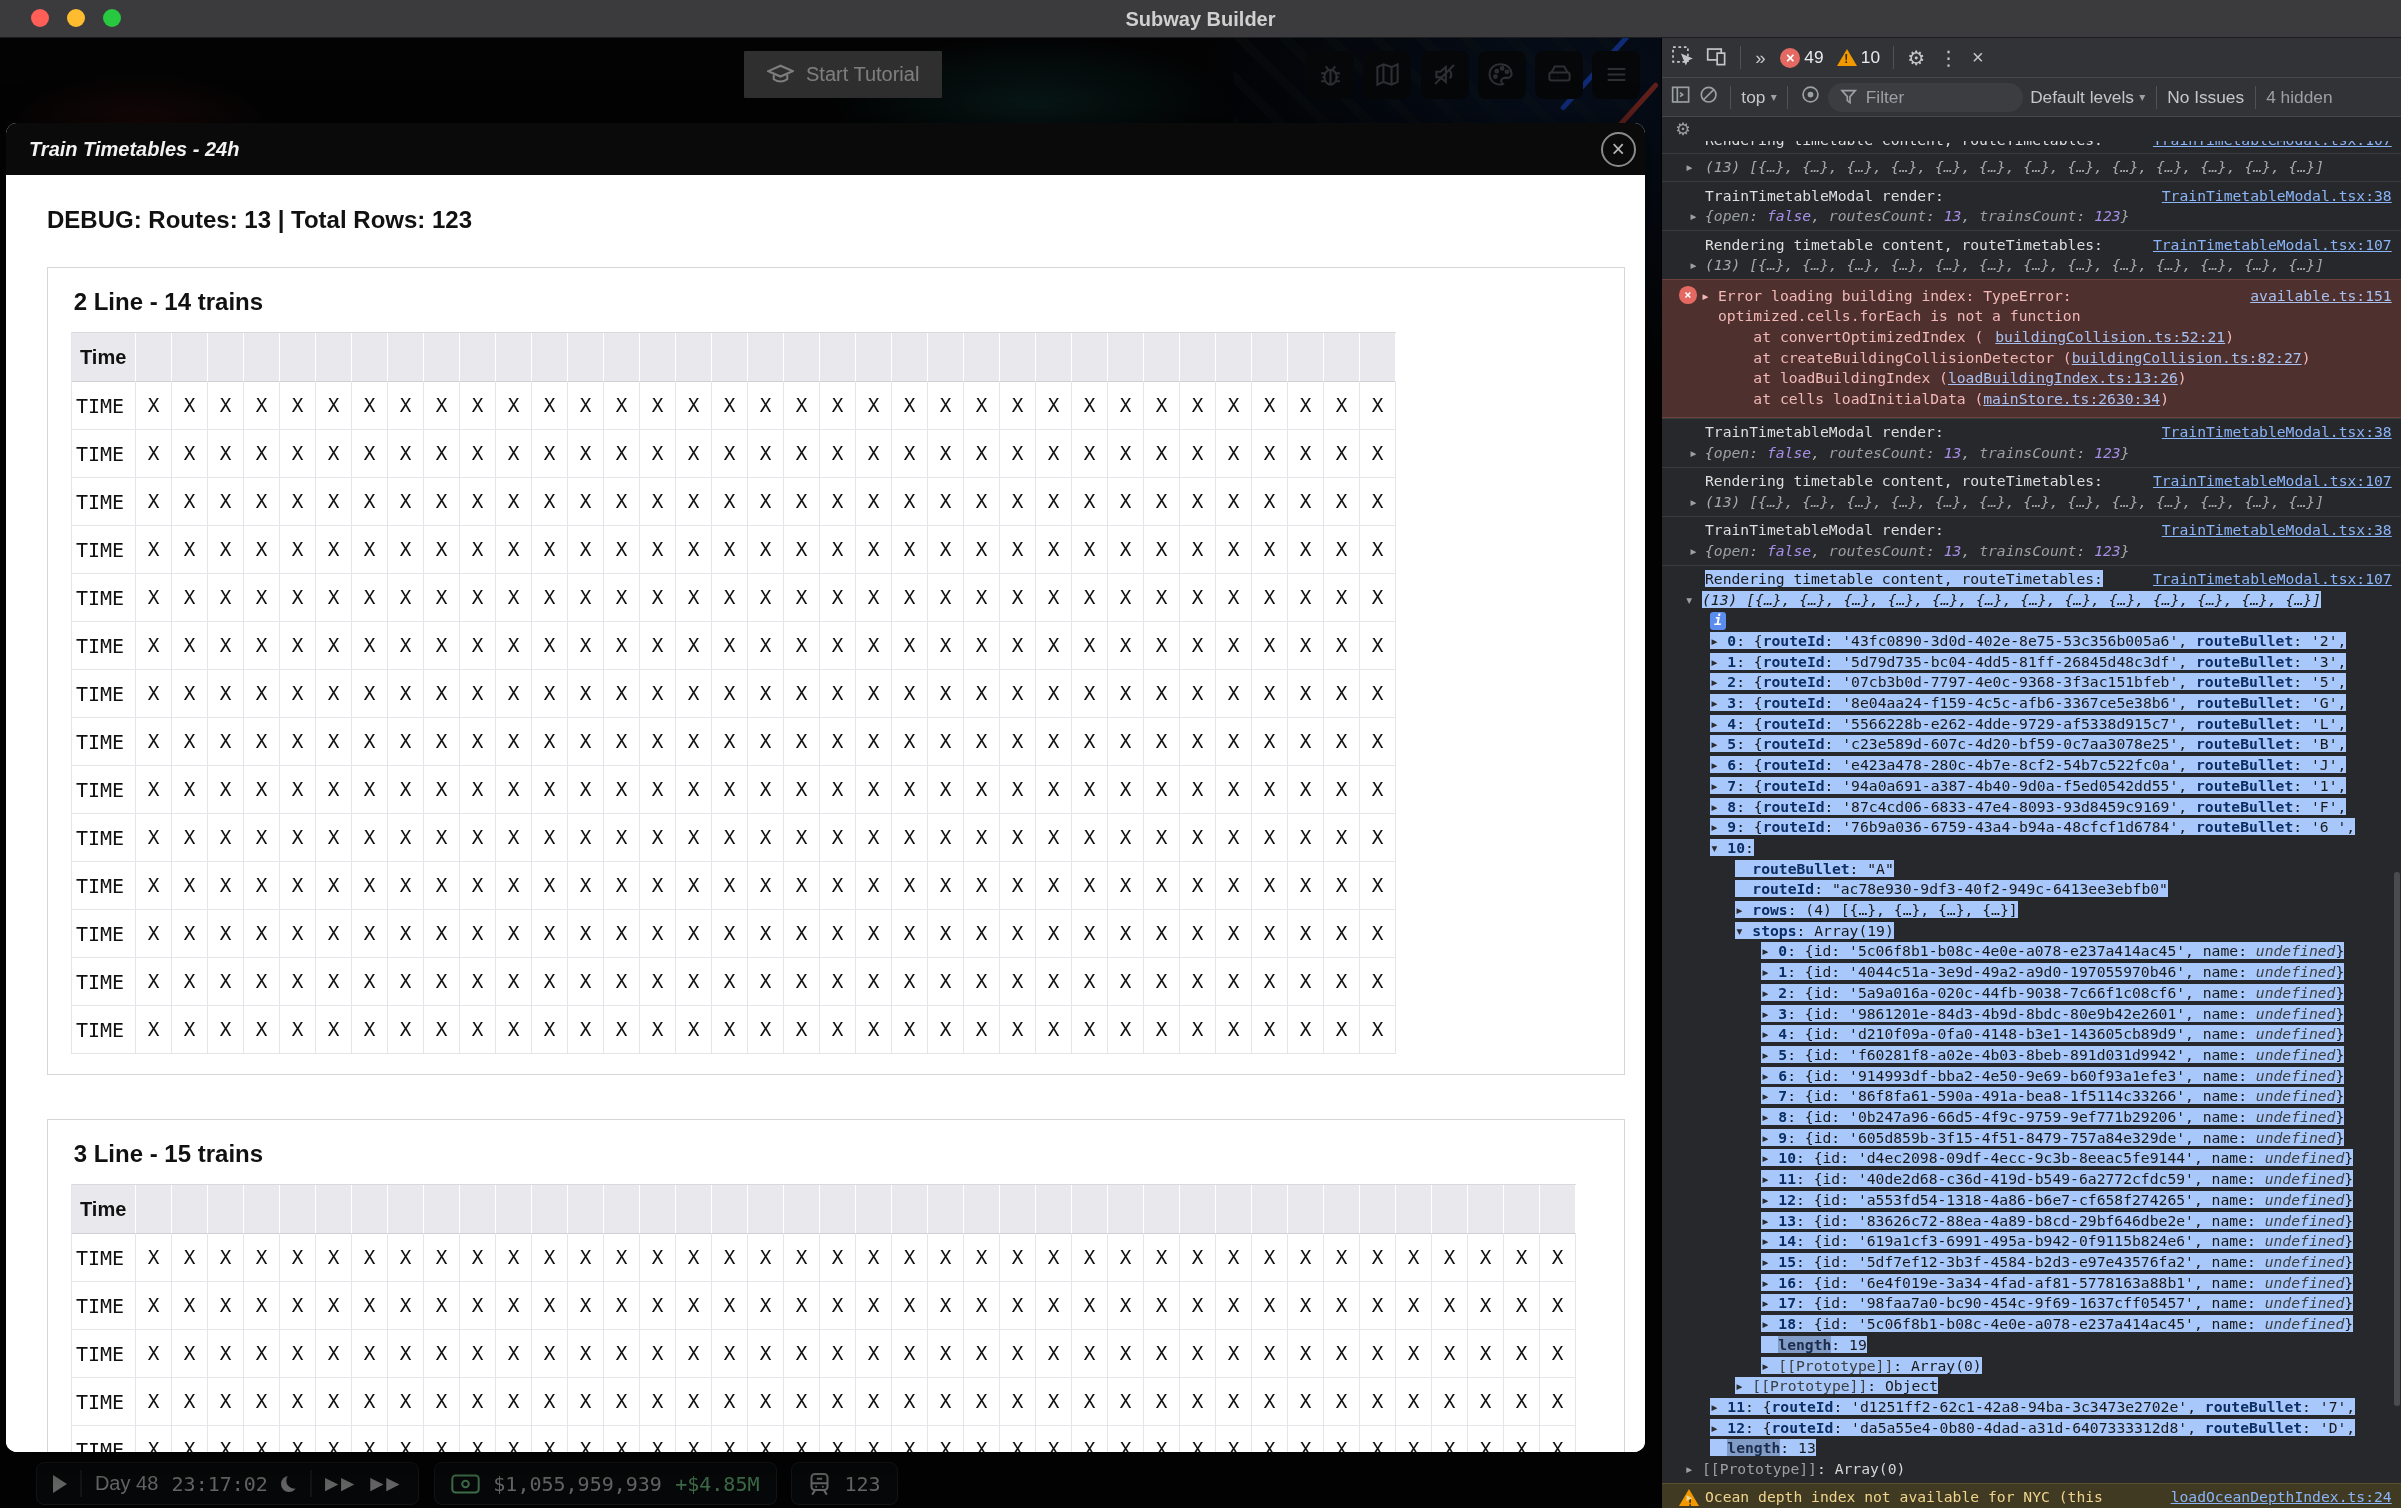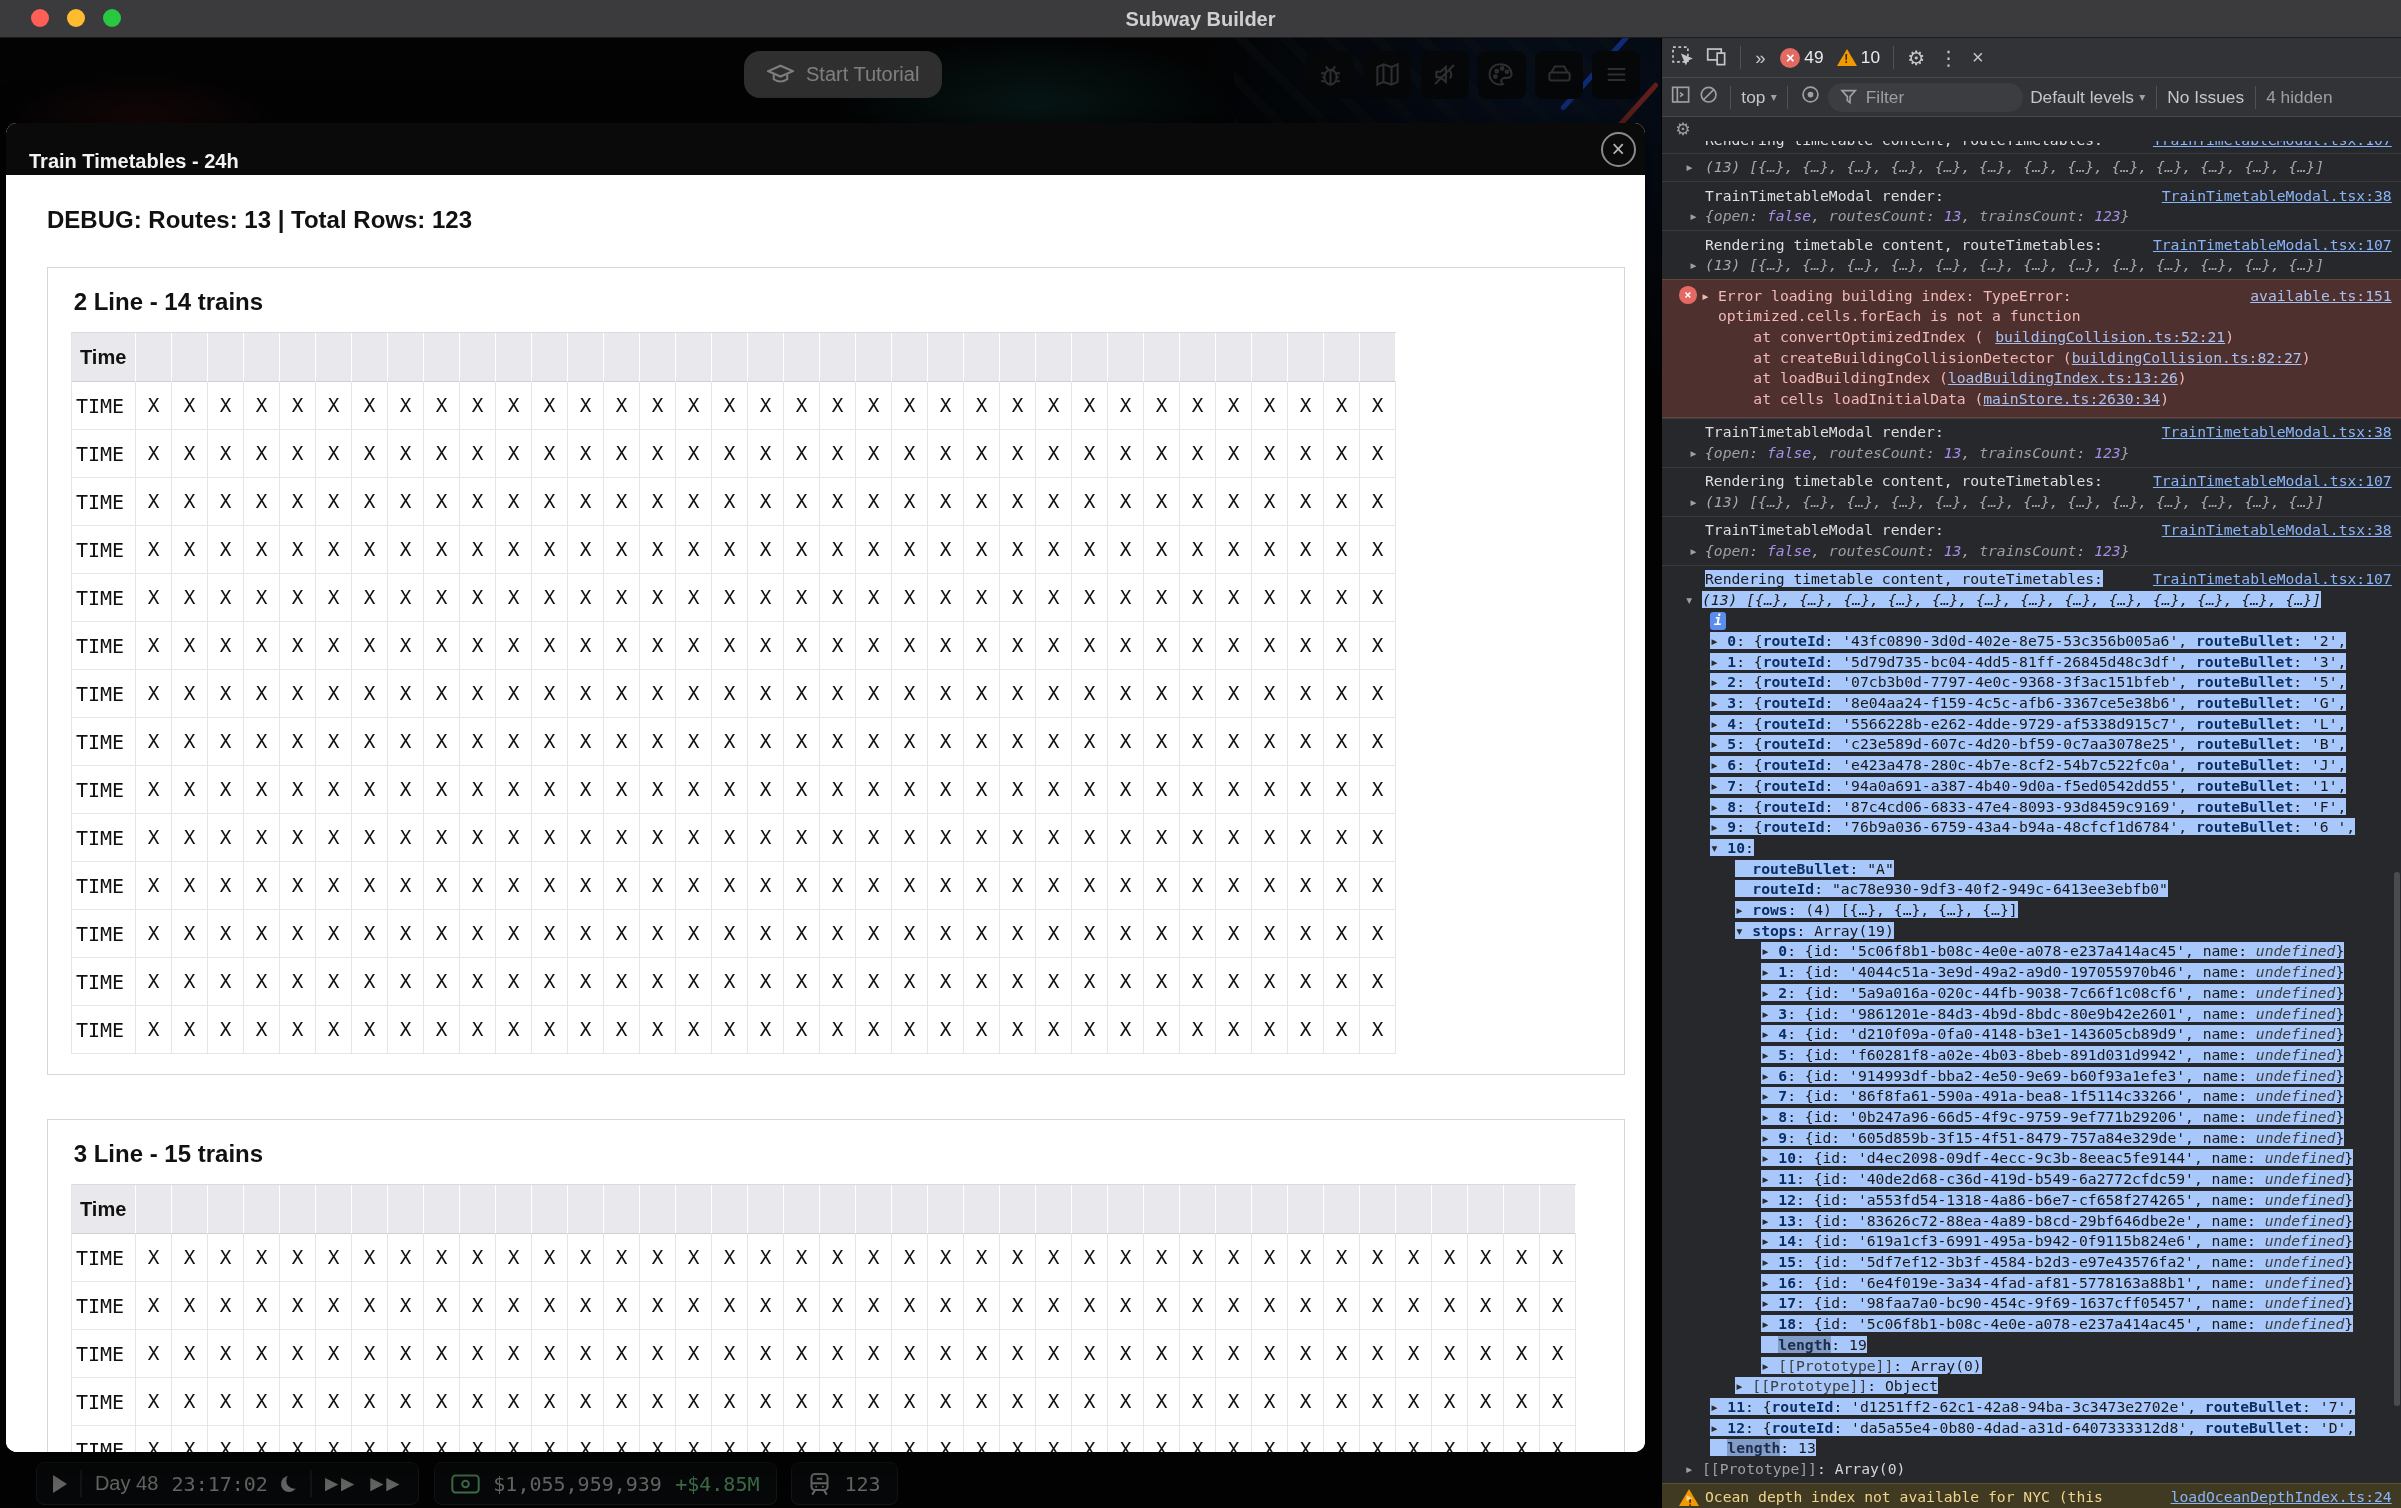--- a/index.html
+++ b/index.html
@@ -20,21 +20,21 @@
   .sh-navy{right:0;top:0;width:467px;height:347px;background:radial-gradient(ellipse at 80% 20%, #0c1a33 0%, rgba(6,7,8,0) 70%);}
   .sh-teal{left:834px;top:0;width:400px;height:133px;background:radial-gradient(ellipse, #0d2a27 0%, rgba(6,7,8,0) 70%);}
   .sh-maroon{left:0;top:33px;width:280px;height:107px;background:radial-gradient(ellipse, #2a0e0e 0%, rgba(6,7,8,0) 70%);}
   .sh-grid{left:1234px;top:0;width:400px;height:227px;
     background:repeating-linear-gradient(45deg, rgba(28,40,38,.5) 0 9.3px, rgba(6,7,8,0) 9.3px 32px);opacity:.5;}
   .line-blue{right:5.3px;top:27px;width:113px;height:5.3px;background:#1e4fd8;transform:rotate(-48deg);border-radius:2.7px;}
   .line-red{right:-13.3px;top:80px;width:100px;height:5.3px;background:#b03a30;transform:rotate(-48deg);border-radius:2.7px;}
   
   .top-ui{position:absolute;left:0;top:0;width:100%;height:113px;}
   .tutorial-btn{position:absolute;left:744px;top:12.7px;height:47px;padding:0 23px;border:none;
-    background:#565656;border-radius:16px;color:#e6e6e6;font-size:20px;font-family:"Liberation Sans",sans-serif;
+    background:#565656;border-radius:1px;color:#e6e6e6;font-size:20px;font-family:"Liberation Sans",sans-serif;
     display:flex;align-items:center;gap:12px;justify-content:space-between;}
   .icon-row{position:absolute;left:1306px;top:12.7px;display:flex;gap:9.3px;}
   .gbtn{width:48px;height:48px;border-radius:8px;background:#0c0d0f;border:none;display:flex;
     align-items:center;justify-content:center;}
   .gbtn svg{stroke:#53565c;fill:none;stroke-width:3;}
   
   .status-bar{position:absolute;left:0;top:1424px;width:100%;height:43px;display:flex;gap:14.7px;padding-left:36px;
     font-size:20px;color:#bdbdbd;align-items:center;}
   .pill{height:43px;background:#0e0f12;border:1.3px solid #26272b;border-radius:8px;display:flex;
     align-items:center;gap:13.3px;padding:0 16px;}
@@ -44,21 +44,21 @@
   .mono{font-family:"DejaVu Sans Mono",monospace;}
   .moon{width:16px;height:16px;border-radius:50%;box-shadow:inset 5.3px -3.3px 0 0 #bdbdbd;display:inline-block;}
   .speed{color:#bdbdbd;font-size:17.3px;letter-spacing:2.7px;}
   .money-green{color:#72ca87;}
   
   .overlay{position:absolute;inset:0;background:rgba(0,0,0,.45);}
   
   .modal{position:absolute;left:6px;top:85px;width:1639px;height:1329px;border-radius:10.7px;
     overflow:hidden;background:#fff;z-index:5;box-shadow:0 6.7px 40px rgba(0,0,0,.6);}
   .modal-header{height:52px;background:#0a0a0a;position:relative;}
-  .modal-title{position:absolute;left:23px;top:12px;line-height:52px;color:#f2f2f2;font-size:20px;font-weight:bold;}
+  .modal-title{position:absolute;left:23px;top:0;line-height:52px;color:#f2f2f2;font-size:20px;font-weight:bold;font-style:italic;}
   .modal-close{position:absolute;right:9.3px;top:8.7px;width:35px;height:35px;border:2px solid #8a8a8a;
     border-radius:50%;color:#b5b5b5;font-size:23px;display:flex;align-items:center;justify-content:center;}
   .modal-body{height:1277px;background:#fff;padding:31px 20px 0 41px;overflow:hidden;}
   .debug-line{font-size:24px;font-weight:bold;color:#111;margin-bottom:33px;}
   .section{border:0.7px solid #d5d5da;padding:20px 23px 20px 23px;margin-bottom:44px;background:#fff;}
   .section h2{margin:0 0 16px 2.7px;font-size:24px;color:#111;}
   .ttable{display:grid;grid-auto-rows:48px;width:max-content;border-left:0.7px solid #e4e4e9;border-top:0.7px solid #d9d9de;}
   .cell{border-right:0.7px solid #e4e4e9;border-bottom:0.7px solid #e5e5ea;display:flex;align-items:center;
     background:#fff;}
   .cell.th{background:#e9e9ed;border-right:1.3px solid #fff;border-bottom:0.7px solid #cfcfd6;height:49px;}

